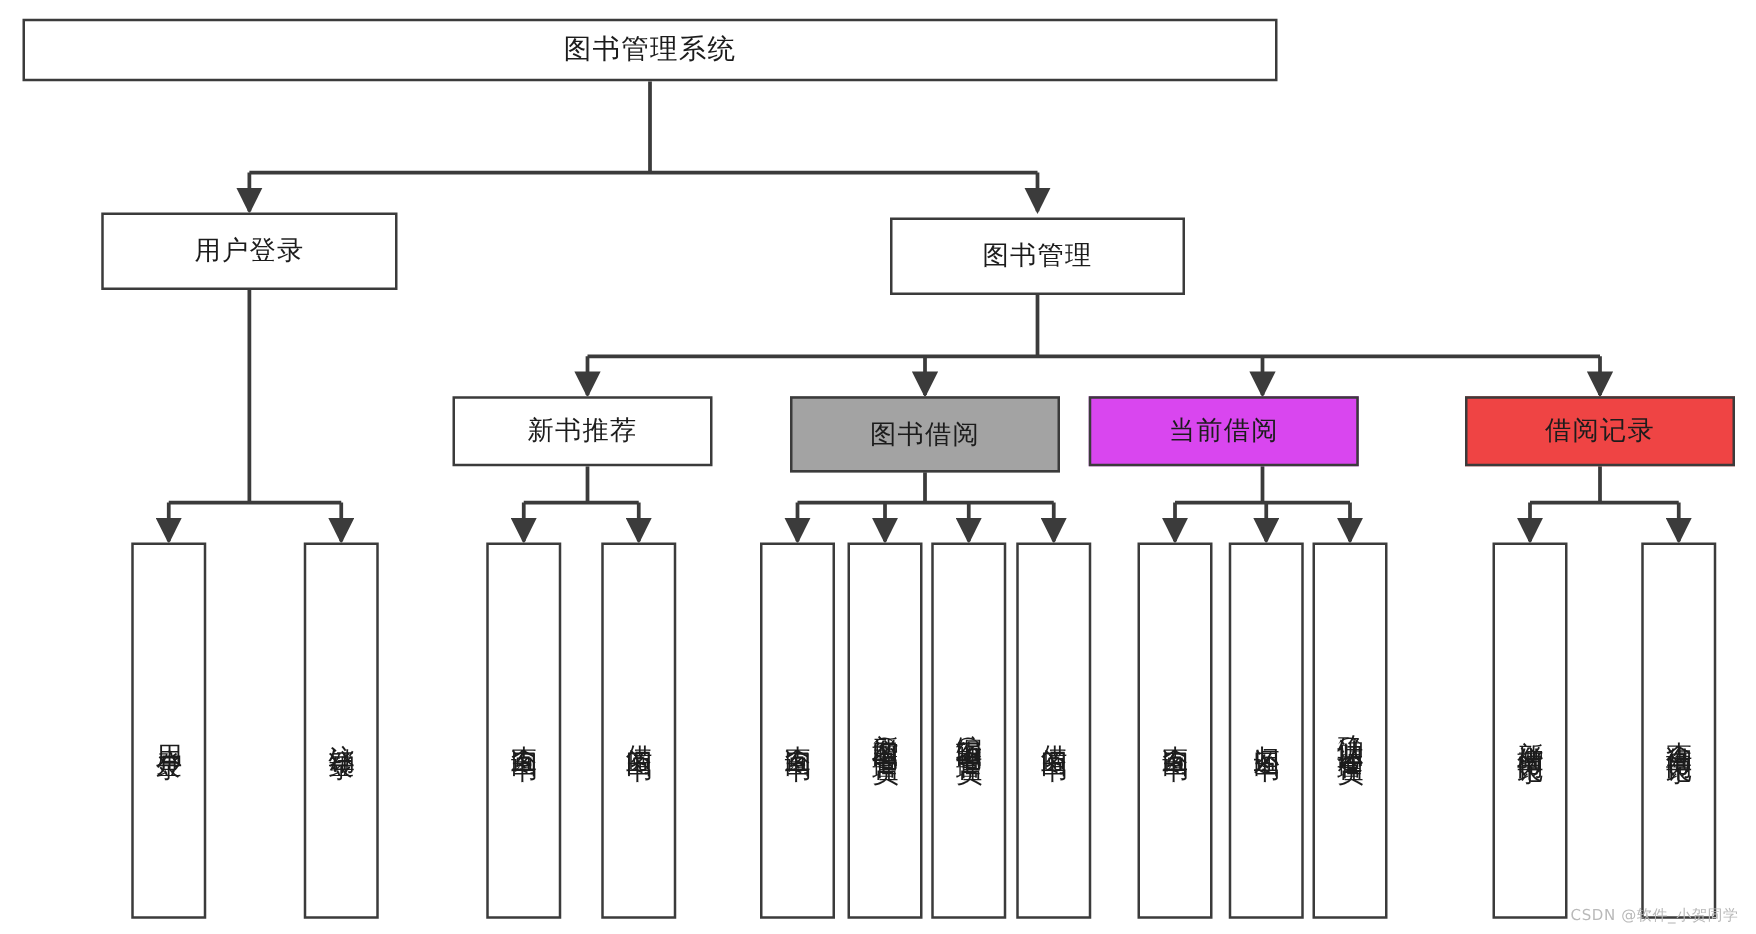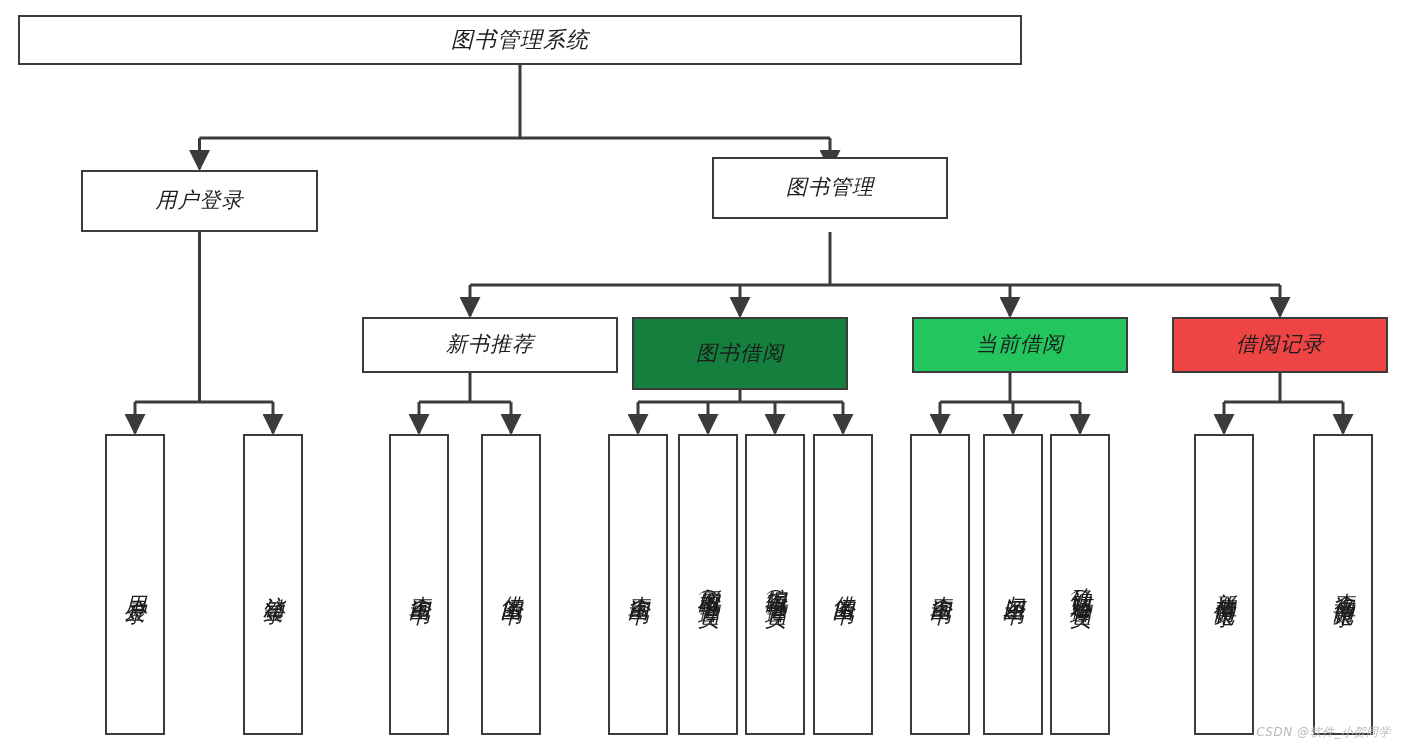--- a/index.html
+++ b/index.html
@@ -7,21 +7,20 @@
     padding: 0;
     background: #ffffff;
   }
   #canvas {
     position: relative;
     width: 1405px;
     height: 747px;
     background: #ffffff;
     font-family: "DejaVu Sans", "Liberation Sans", sans-serif;
     overflow: hidden;
-    font-style: italic;
   }
   #edges {
     position: absolute;
     left: 0;
     top: 0;
     width: 1405px;
     height: 747px;
   }
   .node {
     position: absolute;
@@ -112,30 +111,30 @@
       </g>
   </svg>
 
   <div id="nodes-layer">
       <div class="node horizontal" id="root-node" style="left: 18px; top: 15px; width: 1004px; height: 50px; border-color: rgb(59, 59, 59); background: rgb(255, 255, 255); color: rgb(28, 28, 28);">
         <span class="label">图书管理系统</span>
       </div>
       <div class="node horizontal" id="lv2-user-node" style="left: 81px; top: 170px; width: 237px; height: 62px; border-color: rgb(59, 59, 59); background: rgb(255, 255, 255); color: rgb(28, 28, 28);">
         <span class="label">用户登录</span>
       </div>
-      <div class="node horizontal" id="lv2-book-node" style="left: 712px; top: 157px; width: 236px; height: 62px; border-color: rgb(59, 59, 59); background: rgb(255, 255, 255); color: rgb(28, 28, 28);">
+      <div class="node horizontal" id="lv2-book-node" style="left: 712px; top: 174px; width: 236px; height: 62px; border-color: rgb(59, 59, 59); background: rgb(255, 255, 255); color: rgb(28, 28, 28);">
         <span class="label">图书管理</span>
       </div>
-      <div class="node horizontal" id="lv3-new-node" style="left: 362px; top: 317px; width: 256px; height: 56px; border-color: rgb(59, 59, 59); background: rgb(255, 255, 255); color: rgb(28, 28, 28);">
+      <div class="node horizontal" id="lv3-new-node" style="left: 362px; top: 317px; width: 208px; height: 56px; border-color: rgb(59, 59, 59); background: rgb(255, 255, 255); color: rgb(28, 28, 28);">
         <span class="label">新书推荐</span>
       </div>
-      <div class="node horizontal" id="lv3-borrow-node" style="left: 632px; top: 317px; width: 216px; height: 73px; border-color: rgb(59, 59, 59); background: #15803d; color: rgb(28, 28, 28);">
+      <div class="node horizontal" id="lv3-borrow-node" style="left: 632px; top: 317px; width: 216px; height: 61px; border-color: rgb(59, 59, 59); background: #a3a3a3; color: rgb(28, 28, 28);">
         <span class="label">图书借阅</span>
       </div>
-      <div class="node horizontal" id="lv3-cur-node" style="left: 912px; top: 317px; width: 216px; height: 56px; border-color: rgb(59, 59, 59); background: #22c55e; color: rgb(28, 28, 28);">
+      <div class="node horizontal" id="lv3-cur-node" style="left: 871px; top: 317px; width: 216px; height: 56px; border-color: rgb(59, 59, 59); background: #d946ef; color: rgb(28, 28, 28);">
         <span class="label">当前借阅</span>
       </div>
       <div class="node horizontal" id="lv3-rec-node" style="left: 1172px; top: 317px; width: 216px; height: 56px; border-color: rgb(59, 59, 59); background: #ef4444; color: rgb(28, 28, 28);">
         <span class="label">借阅记录</span>
       </div>
       <div class="node vertical" id="leaf-1-node" style="left: 105px; top: 434px; width: 60px; height: 301px; border-color: rgb(59, 59, 59); background: rgb(255, 255, 255); color: rgb(28, 28, 28);">
         <span class="label">用户登录</span>
       </div>
       <div class="node vertical" id="leaf-2-node" style="left: 243px; top: 434px; width: 60px; height: 301px; border-color: rgb(59, 59, 59); background: rgb(255, 255, 255); color: rgb(28, 28, 28);">
         <span class="label">注销登录</span>

